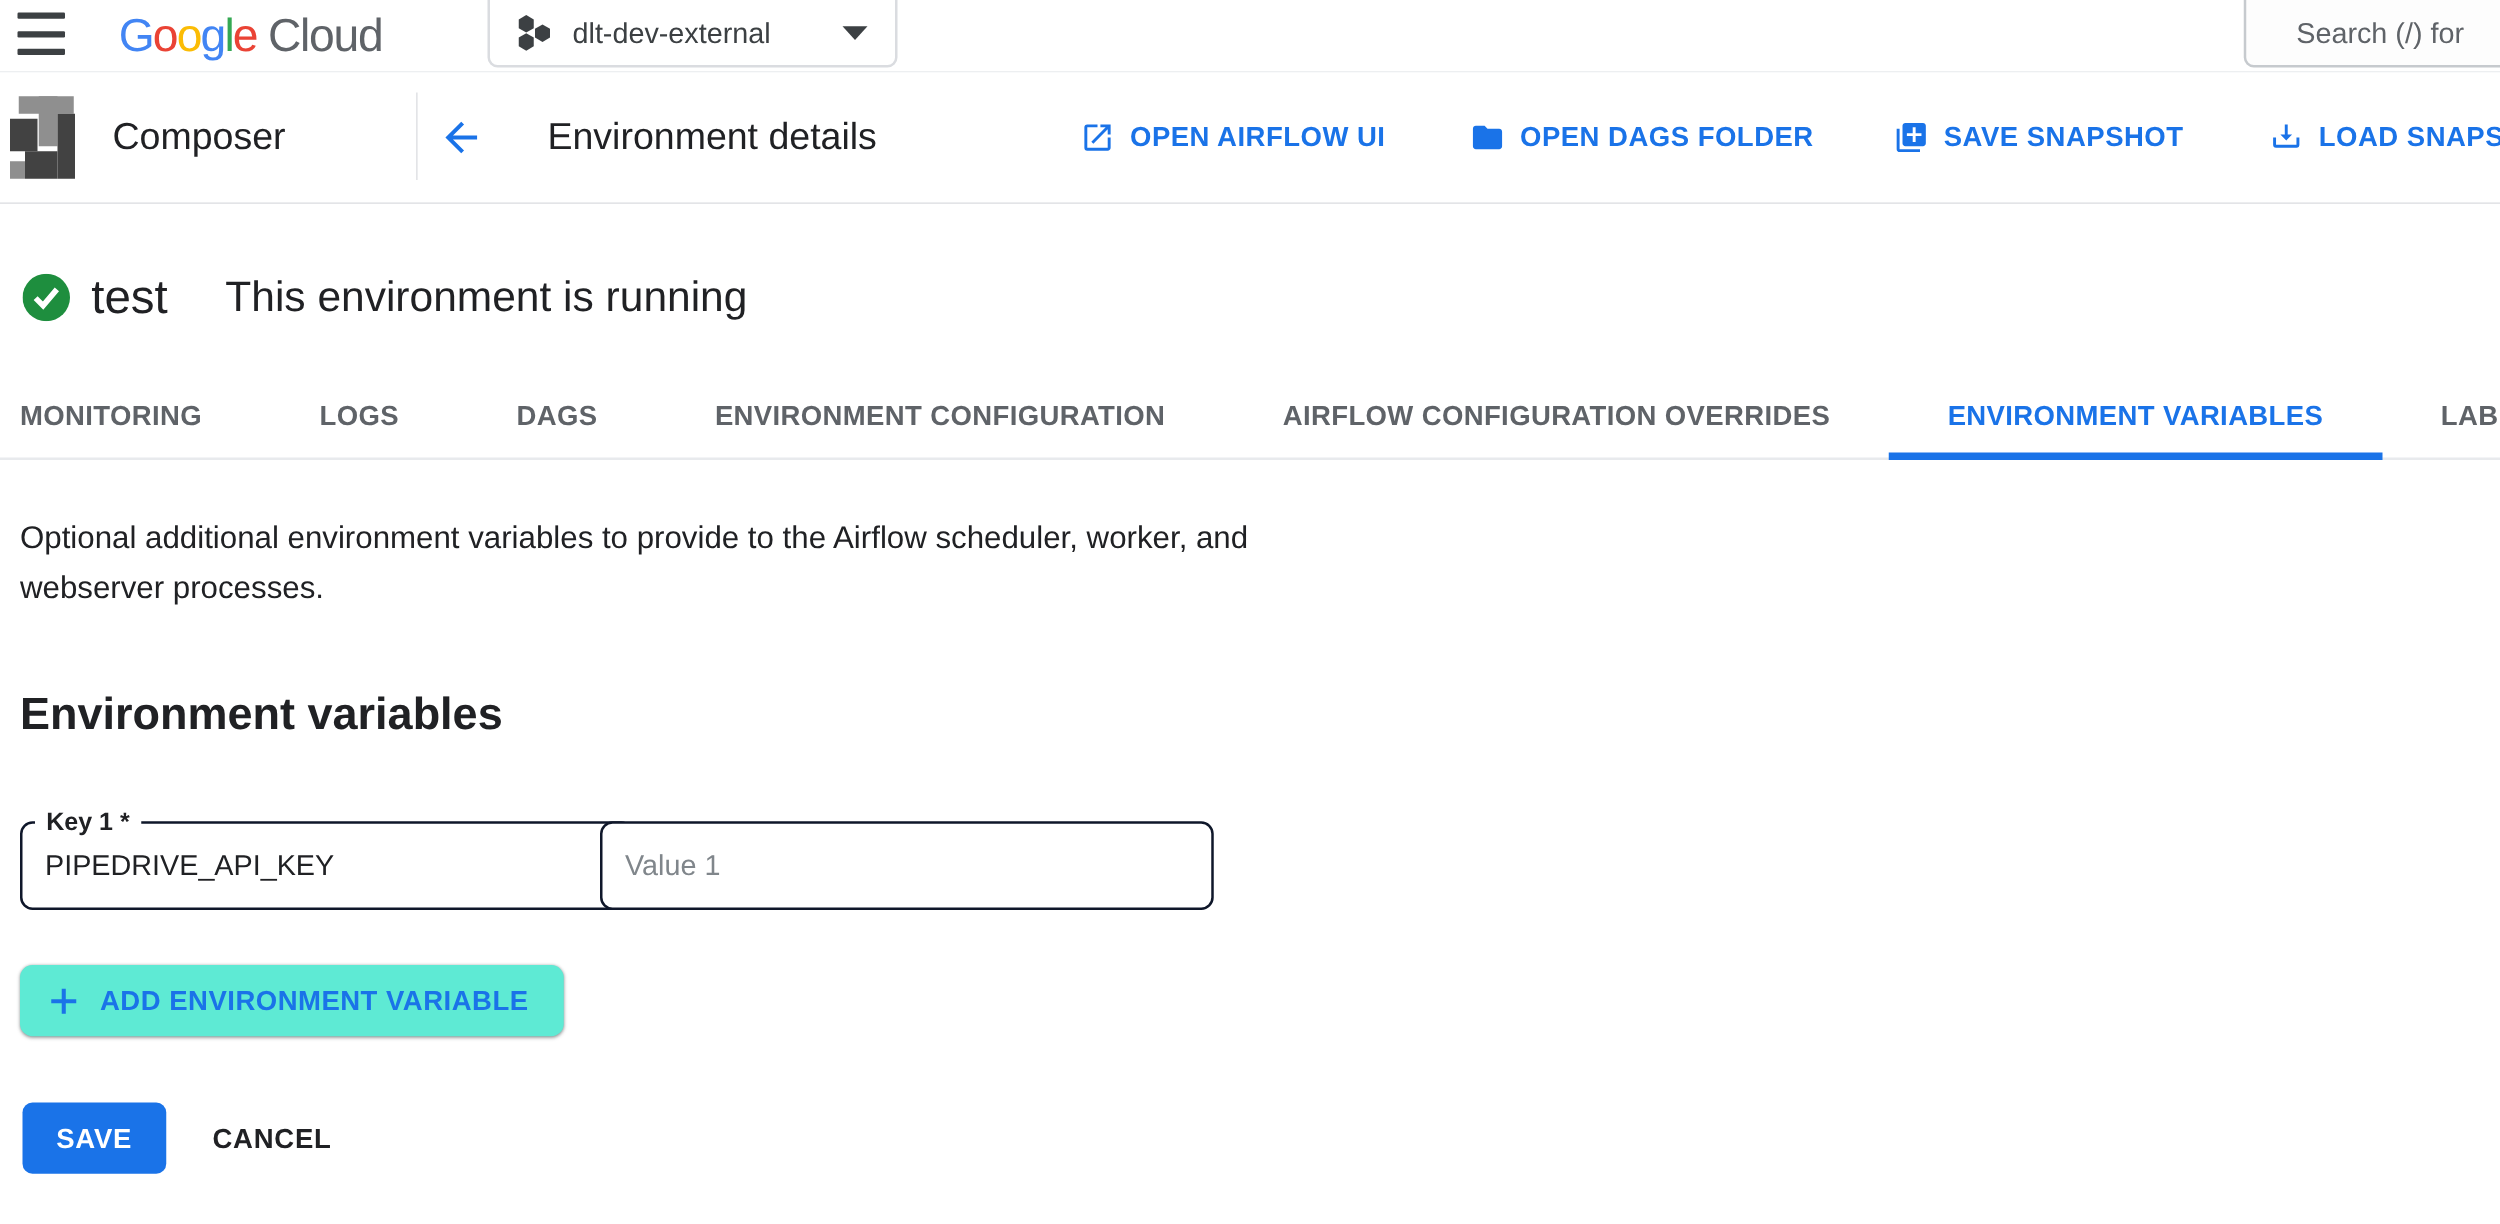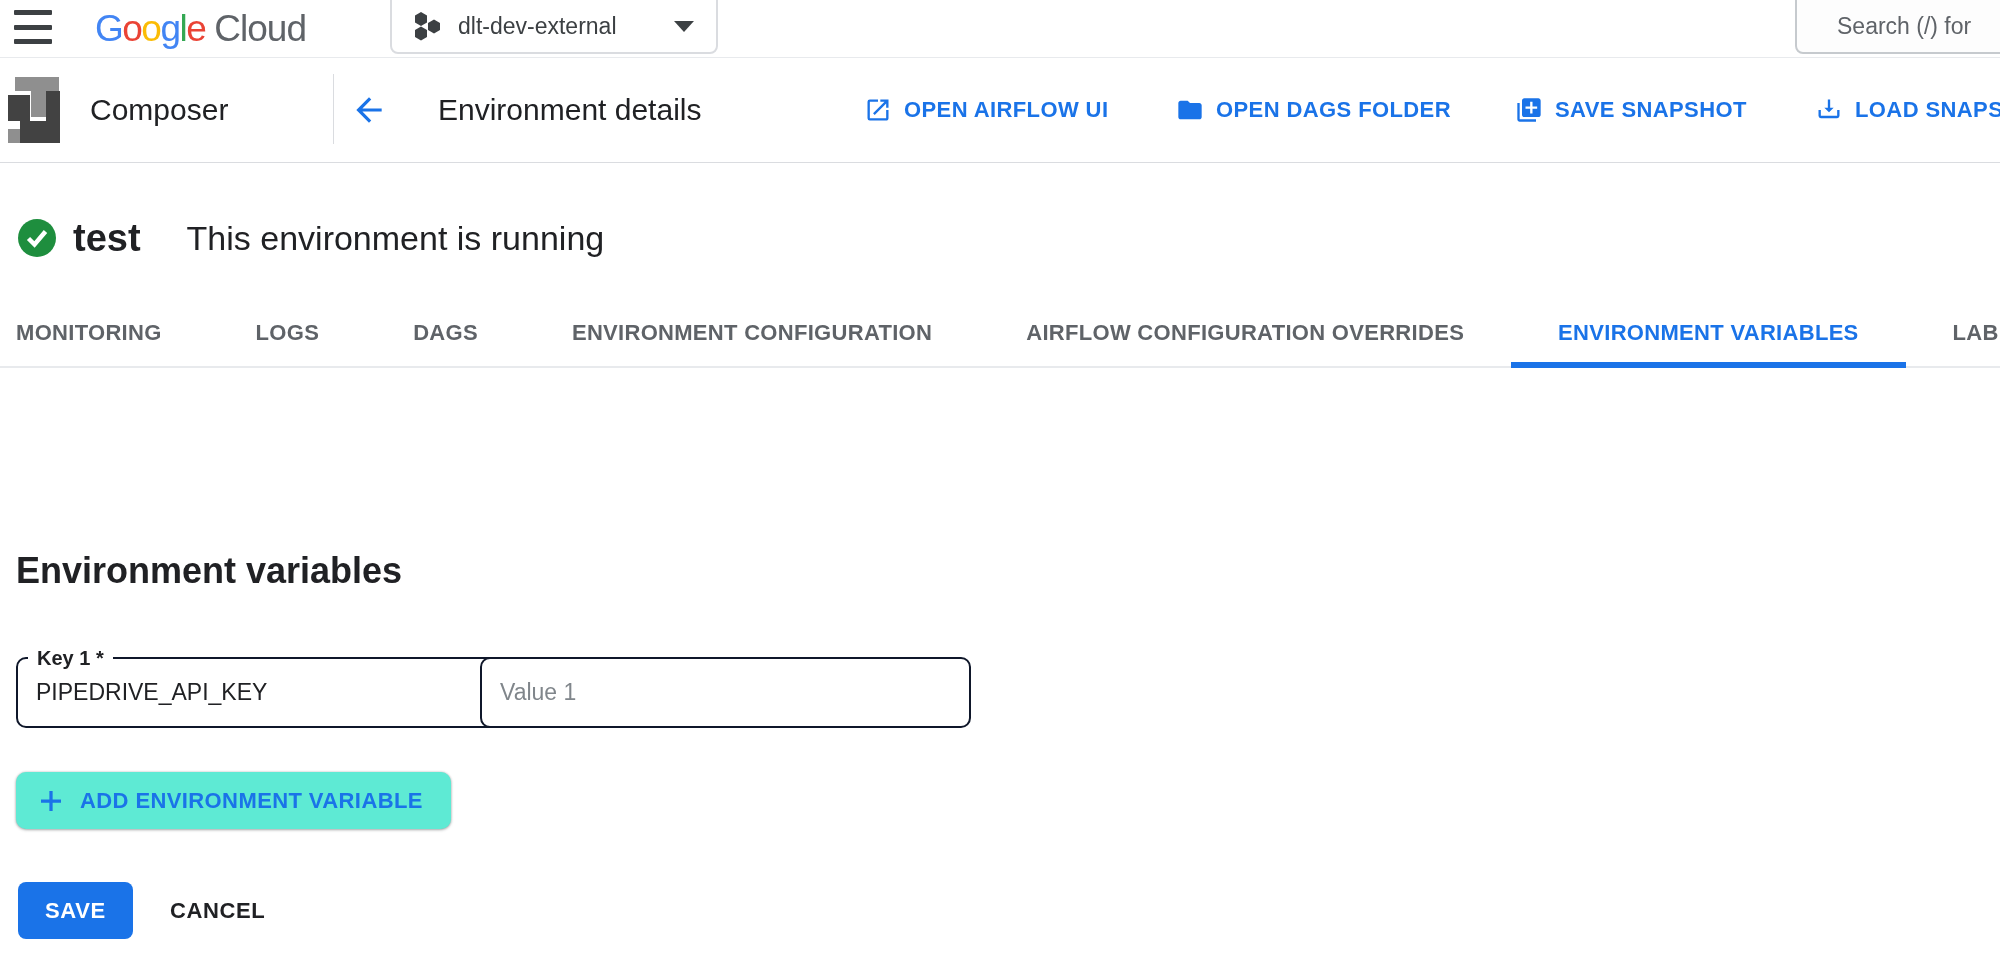--- a/index.html
+++ b/index.html
@@ -37,21 +37,21 @@
   .vdivider { position:absolute; left:333px; top:16px; height:70px; width:1px; background:#dadce0; }
   .back-btn { left:350px; border:0; background:none; cursor:pointer; display:flex; align-items:center; }
   .page-title { left:438px; font-size:30px; color:#202124; white-space:nowrap; }
   .action-btn { border:0; background:none; cursor:pointer; display:flex; align-items:center; gap:12px;
     color:#1a73e8; font-family:inherit; font-size:22px; font-weight:700; letter-spacing:.4px; white-space:nowrap; }
   .action-airflow { left:864px;text-align:right; } .action-dags { left:1176px; }
   .action-save-snap { left:1515px; } .action-load-snap { left:1815px; }
 
   
   .status-row { position:absolute; left:18px; top:210px; height:56px; display:flex; align-items:center; }
-  .env-name { margin-left:17px; font-size:38px; font-weight:700; color:#202124; }
+  .env-name { margin-left:17px; font-size:38px; font-weight:400; color:#202124; }
   .env-status { margin-left:46px; font-size:34px; color:#202124; }
 
   
   .tabs-wrap { position:absolute; left:0; top:300px; width:2000px; height:68px; border-bottom:2px solid #e8eaed; }
   .tabs-row { display:flex; height:100%; margin-left:-31px; }
   .tab { display:flex; align-items:center; padding:0 47px; position:relative; cursor:pointer;
     font-size:22px; font-weight:700; letter-spacing:.3px; color:#5f6368; white-space:nowrap; }
   .tab.active { color:#1a73e8; }
   .tab.active::after { content:""; position:absolute; left:0; right:0; bottom:-2px; height:6px; background:#1a73e8; }
 
@@ -203,20 +203,24 @@
         </div>
       <div class="tab active">
           <span>ENVIRONMENT VARIABLES</span>
         </div>
       <div class="tab">
           <span>LABELS</span>
         </div>
     </div>
   </div>
 
+  <div class="description">
+    <div>Optional additional environment variables to provide to the Airflow scheduler, worker, and</div>
+    <div>webserver processes.</div>
+  </div>
 
   <h2 class="section-heading">Environment variables</h2>
 
   <div class="field field-key">
     <span class="float-label">Key 1 *</span>
     <input type="text" value="PIPEDRIVE_API_KEY" style="">
   </div>
 
   <div class="field field-value">
     <input type="text" placeholder="Value 1" style="">

